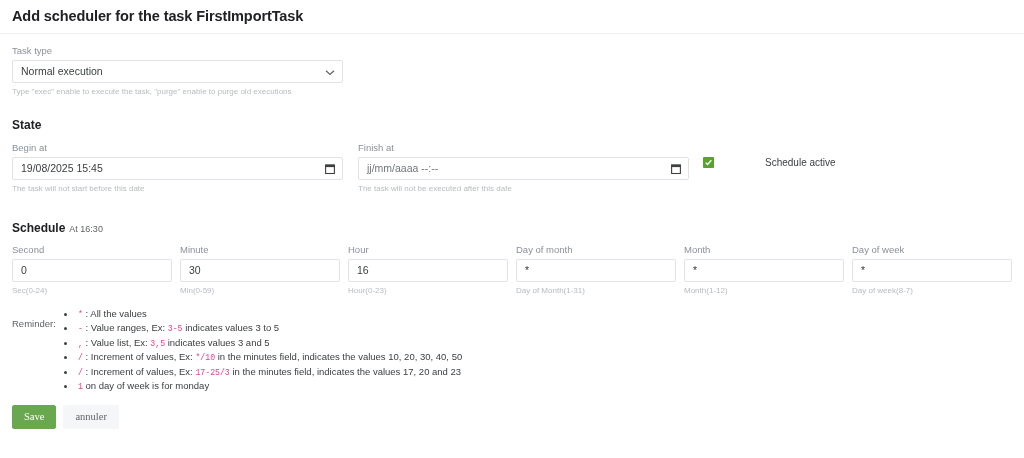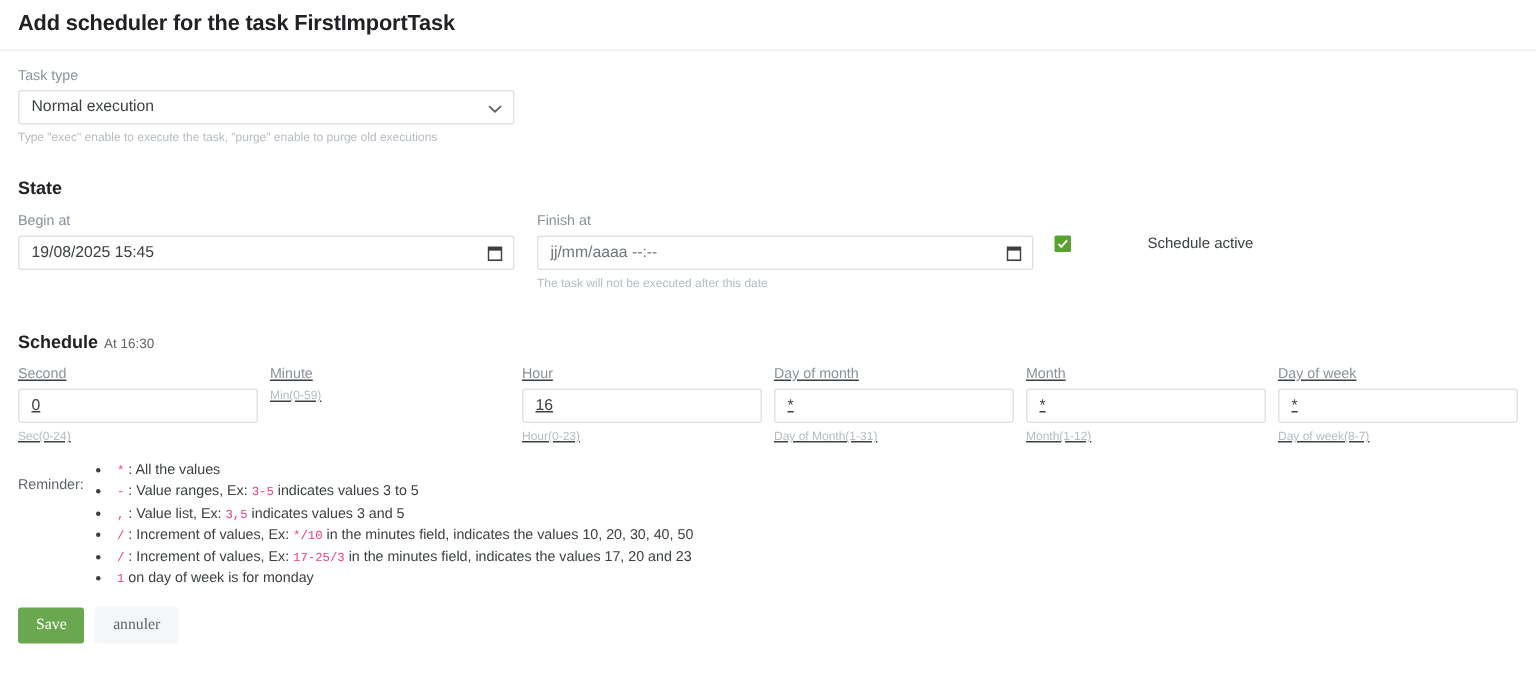--- a/index.html
+++ b/index.html
@@ -117,21 +117,20 @@
     color: #3c4043;
     margin-left: 6px;
   }
 
   
   .schedule-block { padding-top: 28px; }
   .cron-grid {
     display: flex;
     gap: 8px;
     margin-top: 9px;
-    text-decoration: underline;
   }
   .cron-col { flex: 1 1 0; min-width: 0; }
 
   
   .reminder {
     display: flex;
     padding: 0 12px;
     margin-top: 12px;
   }
   .reminder-label {
@@ -211,20 +210,21 @@
         <div class="field-label">Begin at</div>
         <div class="ctrl">
           <span class="val">19/08/2025 15:45</span>
           <span class="cal-icon">
             <svg viewBox="0 0 10 11" width="10" height="11">
               <rect x="0.6" y="1.4" width="8.8" height="8.6" fill="none" stroke="#3c4043" stroke-width="1.1"></rect>
               <rect x="0.6" y="1.4" width="8.8" height="2.2" fill="#3c4043"></rect>
             </svg>
           </span>
         </div>
+        <div class="help-text">The task will not start before this date</div>
       </div>
 
       <div class="col-finish">
         <div class="field-label">Finish at</div>
         <div class="ctrl">
           <span class="val ph">jj/mm/aaaa --:--</span>
           <span class="cal-icon">
             <svg viewBox="0 0 10 11" width="10" height="11">
               <rect x="0.6" y="1.4" width="8.8" height="8.6" fill="none" stroke="#3c4043" stroke-width="1.1"></rect>
               <rect x="0.6" y="1.4" width="8.8" height="2.2" fill="#3c4043"></rect>
@@ -255,20 +255,23 @@
       <div class="cron-col">
         <div class="field-label">Second</div>
         <div class="ctrl">
           <span class="val">0</span>
         </div>
         <div class="help-text">Sec(0-24)</div>
       </div>
 
       <div class="cron-col">
         <div class="field-label">Minute</div>
+        <div class="ctrl">
+          <span class="val">30</span>
+        </div>
         <div class="help-text">Min(0-59)</div>
       </div>
 
       <div class="cron-col">
         <div class="field-label">Hour</div>
         <div class="ctrl">
           <span class="val">16</span>
         </div>
         <div class="help-text">Hour(0-23)</div>
       </div>

